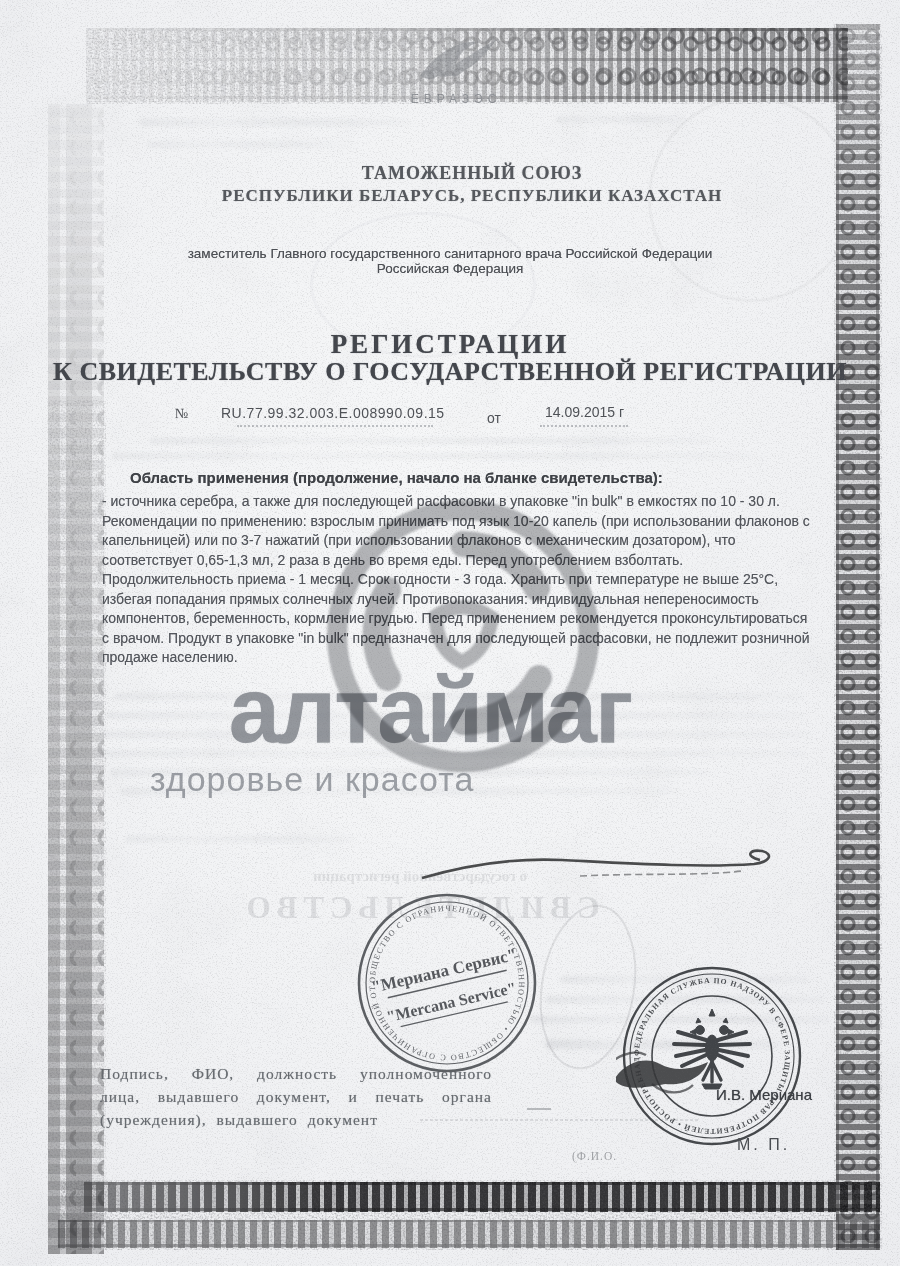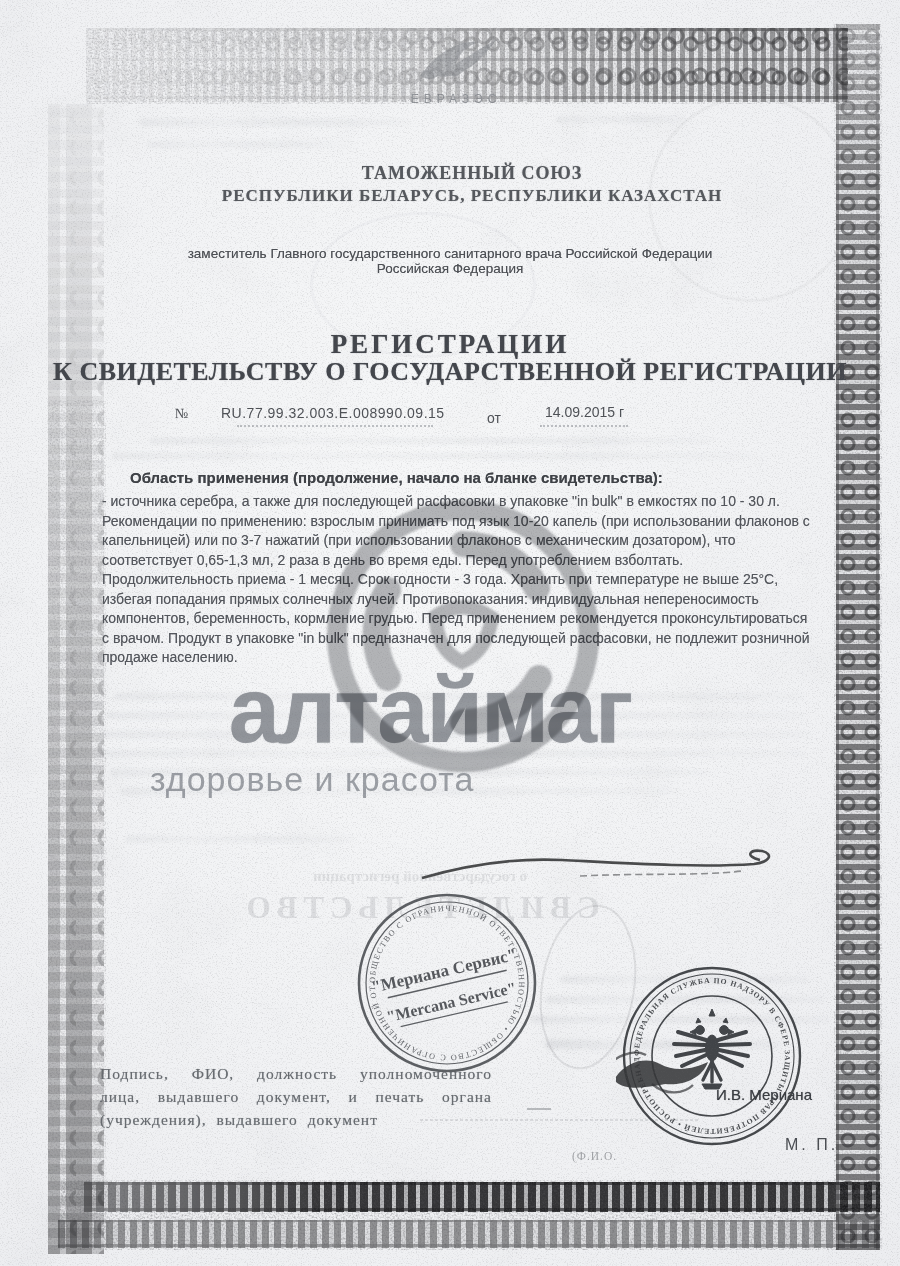--- a/index.html
+++ b/index.html
@@ -76,21 +76,21 @@
   .dotline{position:absolute; border-bottom:2px dotted rgba(120,124,130,.45); height:1px;}
   .scope-head{font-weight:bold; font-size:15px; color:#3e4146; text-shadow:0 0 .5px rgba(62,65,70,.7);}
   .scope-par{font-size:14px; line-height:19.5px; color:#53565c; text-shadow:0 0 .6px rgba(83,86,92,.55);}
   .wm-brand{font-weight:bold; font-size:92px; letter-spacing:-2px; line-height:1;
     text-shadow:0 0 1px rgba(155,158,163,.8);}
   .wm-tag{font-size:34px; letter-spacing:1px; color:#a4a7ac;}
   .footer-note{font-family:"Liberation Serif", serif; font-size:15.5px; line-height:23px;
     letter-spacing:1px; word-spacing:5px; color:#686c71; text-align:justify;
     text-shadow:0 0 .8px rgba(104,108,113,.6); filter:blur(.2px);}
   .signer{font-size:15px; color:#3a3d42; text-shadow:0 0 .8px rgba(58,61,66,.7);}
-  .mp{font-size:16px; letter-spacing:3px; color:#4a4d52;margin-left:48px;}
+  .mp{font-size:16px; letter-spacing:3px; color:#4a4d52;}
   .evz-label{font-size:12px; letter-spacing:5px; color:#94979c;}
   svg text{font-family:"Liberation Serif", serif;}
   .noise{position:absolute; left:0; top:0; pointer-events:none;}
 </style>
 </head>
 <body>
 
 <div class="page">
 
   <svg class="noise" width="900" height="1266">

